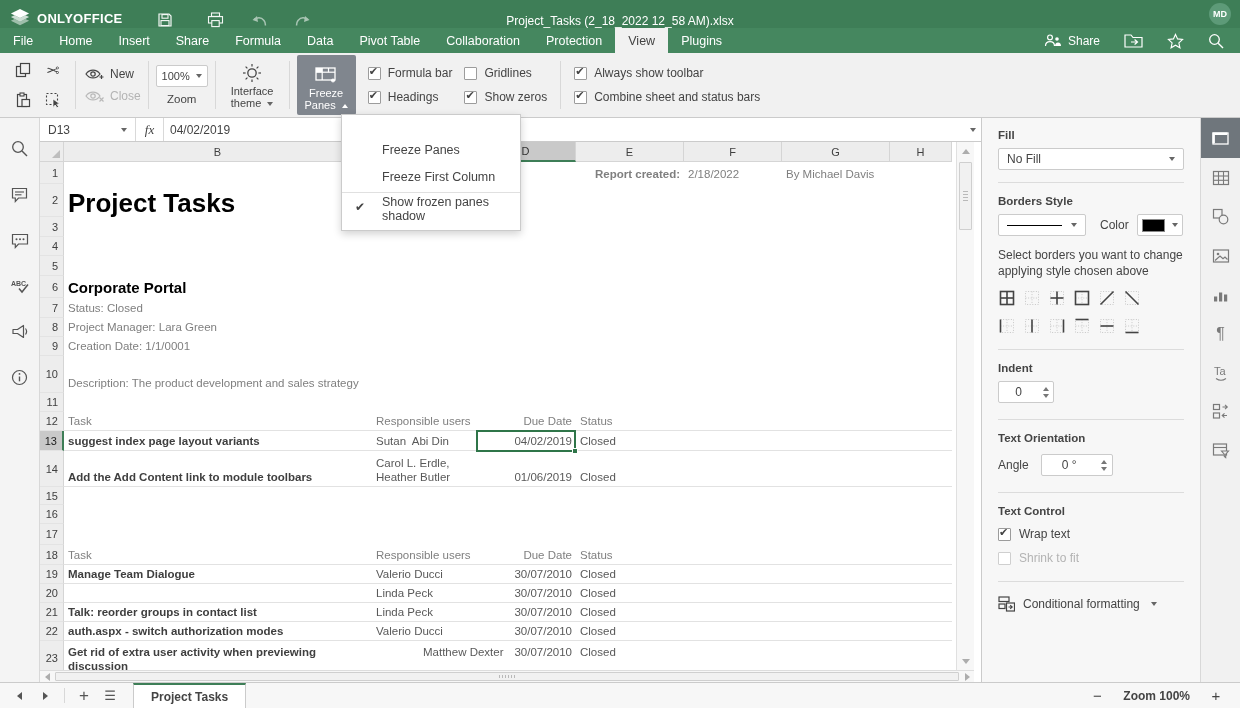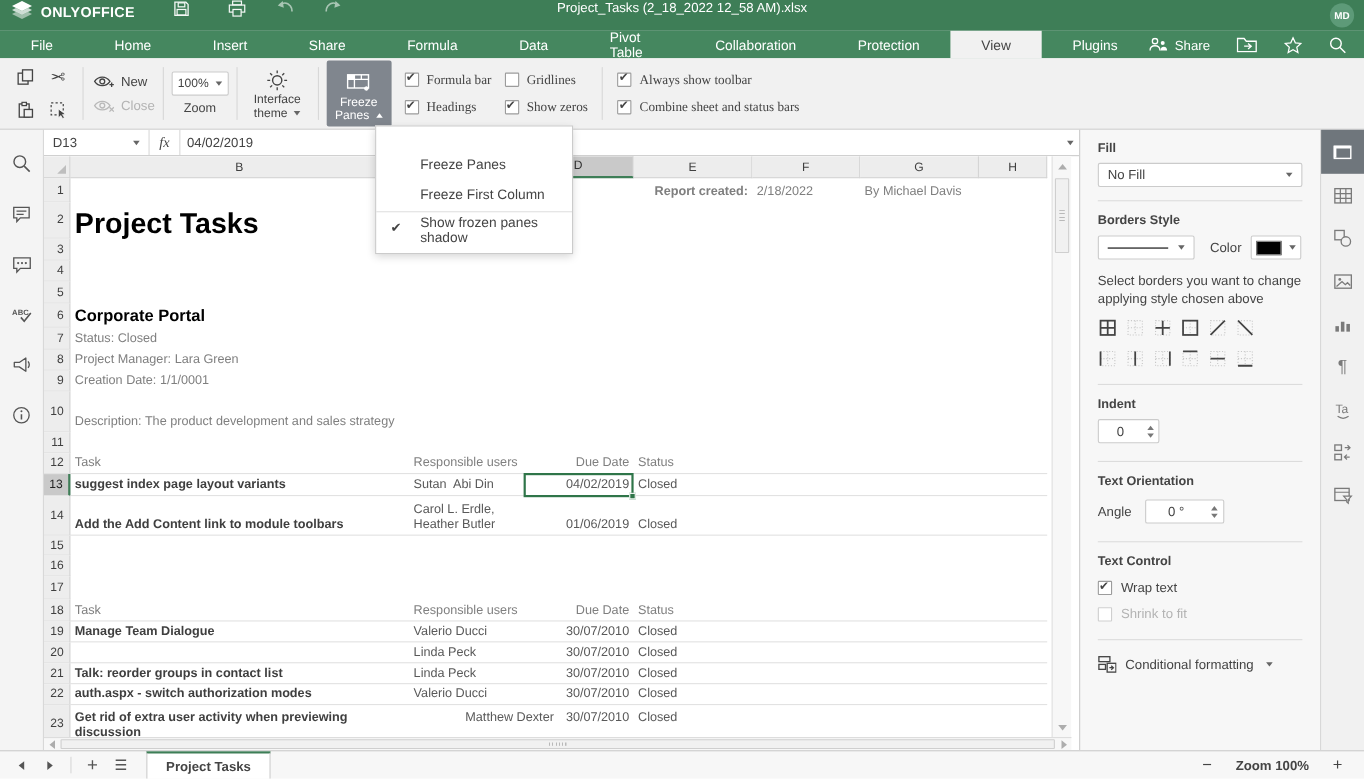--- a/index.html
+++ b/index.html
@@ -1,29 +1,29 @@
 <!DOCTYPE html>
 <html><head>
 <meta charset="utf-8">
 <style>
   * { margin:0; padding:0; box-sizing:border-box; }
   html,body { width:1240px; height:708px; overflow:hidden; font-family:"Liberation Sans", sans-serif; background:#fff; }
   #stage { position:relative; width:1240px; height:708px; background:#fff; }
 
   
-  #topbar { position:absolute; left:0; top:0; width:1240px; height:28px; background:#3E7E57; display:flex; align-items:flex-start; color:#fff; }
+  #topbar { position:absolute; left:0; top:0; width:1240px; height:28px; background:#3E7E57; display:flex; align-items:flex-end; color:#fff; }
   #brand { display:flex; align-items:center; gap:7px; margin-left:10px; }
   #brand .brand-txt { font-size:13px; font-weight:bold; letter-spacing:.3px; }
   .top-ico { margin-left:34px; opacity:.95; display:flex; align-items:center; }
   .top-ico.dim { opacity:.55; margin-left:26px; }
   #doc-title { position:absolute; left:0; right:0; text-align:center; font-size:12px; pointer-events:none; }
   #avatar { position:absolute; right:9px; top:3px; width:22px; height:22px; border-radius:50%; background:#5D9A78; color:#fff; font-size:9px; font-weight:bold; display:flex; align-items:center; justify-content:center; }
 
   #tabbar { position:absolute; left:0; top:28px; width:1240px; height:25px; background:#45875F; display:flex; align-items:stretch; color:#fff; }
-  .tab { padding:0 28px; font-size:12.5px; display:flex; align-items:center; cursor:default; }
+  .tab { padding:0 13px; font-size:12.5px; display:flex; align-items:center; cursor:default; }
   .tab.active { background:#F1F1F1; color:#444; }
   #tab-right { margin-left:auto; display:flex; align-items:center; gap:24px; margin-right:16px; }
   #share-btn { display:flex; align-items:center; gap:6px; font-size:12px; }
 
   
   #toolbar { position:absolute; left:0; top:53px; width:1240px; height:65px; background:#F1F1F1; border-bottom:1px solid #CBCBCB; display:flex; align-items:stretch; }
   .tb-div { width:1px; background:#D8D8D8; margin:8px 7px; }
   .clip-grid { display:grid; grid-template-columns:30px 30px; grid-template-rows:30px 30px; margin:2px 0 0 8px; }
   .mini-btn { display:flex; align-items:center; justify-content:center; color:#444; }
   .big-btn { display:flex; flex-direction:column; align-items:center; justify-content:flex-start; padding:8px 8px 0 8px; color:#444; font-size:11px; line-height:12px; text-align:center; }
@@ -33,21 +33,21 @@
   .chev.white { border-top-color:#fff; }
   .eye-col { display:flex; flex-direction:column; justify-content:center; gap:8px; margin-left:2px; }
   .eye-row { display:flex; align-items:center; gap:6px; font-size:12px; color:#444; }
   .eye-row.disabled { color:#B3B3B3; }
   .zoom-col { display:flex; flex-direction:column; align-items:center; justify-content:center; gap:6px; }
   .zoom-select { width:52px; height:22px; background:#fff; border:1px solid #CBCBCB; border-radius:2px; font-size:11px; color:#444; display:flex; align-items:center; justify-content:center; gap:3px; }
   .zoom-lab { font-size:11.5px; color:#444; }
   #freeze-btn { background:#80868E; border-radius:2px; margin:2px 0; color:#fff; }
   #freeze-btn .chev { border-top-color:#fff; }
   .chk-grid { display:flex; flex-direction:column; justify-content:center; gap:10px; margin:0 6px; }
-  .chk-row { display:flex; align-items:center; gap:7px; font-size:12px; color:#444; white-space:nowrap;font-family:Liberation Serif, serif; }
+  .chk-row { display:flex; align-items:center; gap:7px; font-size:12px; color:#444; white-space:nowrap; }
   .cbx { width:13px; height:13px; background:#fff; border:1px solid #9C9C9C; border-radius:1px; position:relative; flex:0 0 13px; }
   .cbx.checked:after { content:"✔"; position:absolute; left:0px; top:-3px; font-size:11px; color:#444; }
   .cbx.disabled { border-color:#CFCFCF; }
 
   
   #formulabar { position:absolute; left:40px; top:118px; width:941px; height:24px; background:#fff; border-bottom:1px solid #CBCBCB; display:flex; align-items:stretch; font-size:12px; color:#444; }
   #name-box { width:96px; border-right:1px solid #D9D9D9; display:flex; align-items:center; padding:0 8px; gap:6px; }
   #name-box .nb-val { flex:1; }
   #fx-box { width:28px; border-right:1px solid #D9D9D9; display:flex; align-items:center; justify-content:center; font-family:"Liberation Serif", serif; font-style:italic; font-size:13px; }
   #fml-input { flex:1; display:flex; align-items:center; padding:0 6px; }

